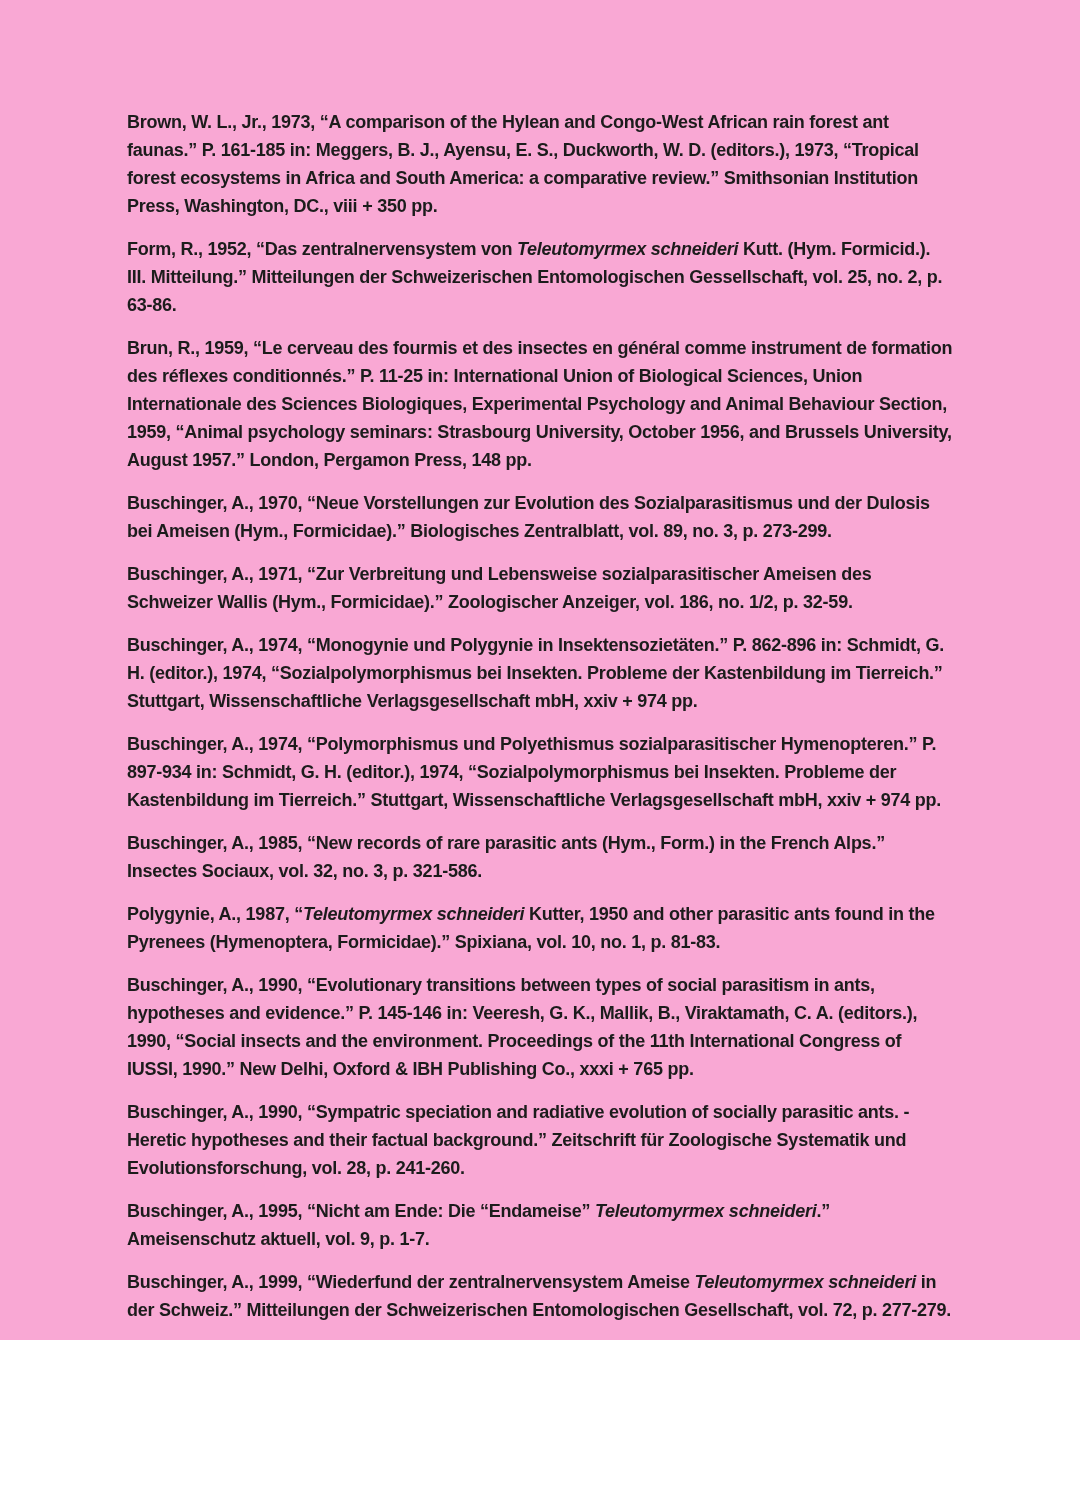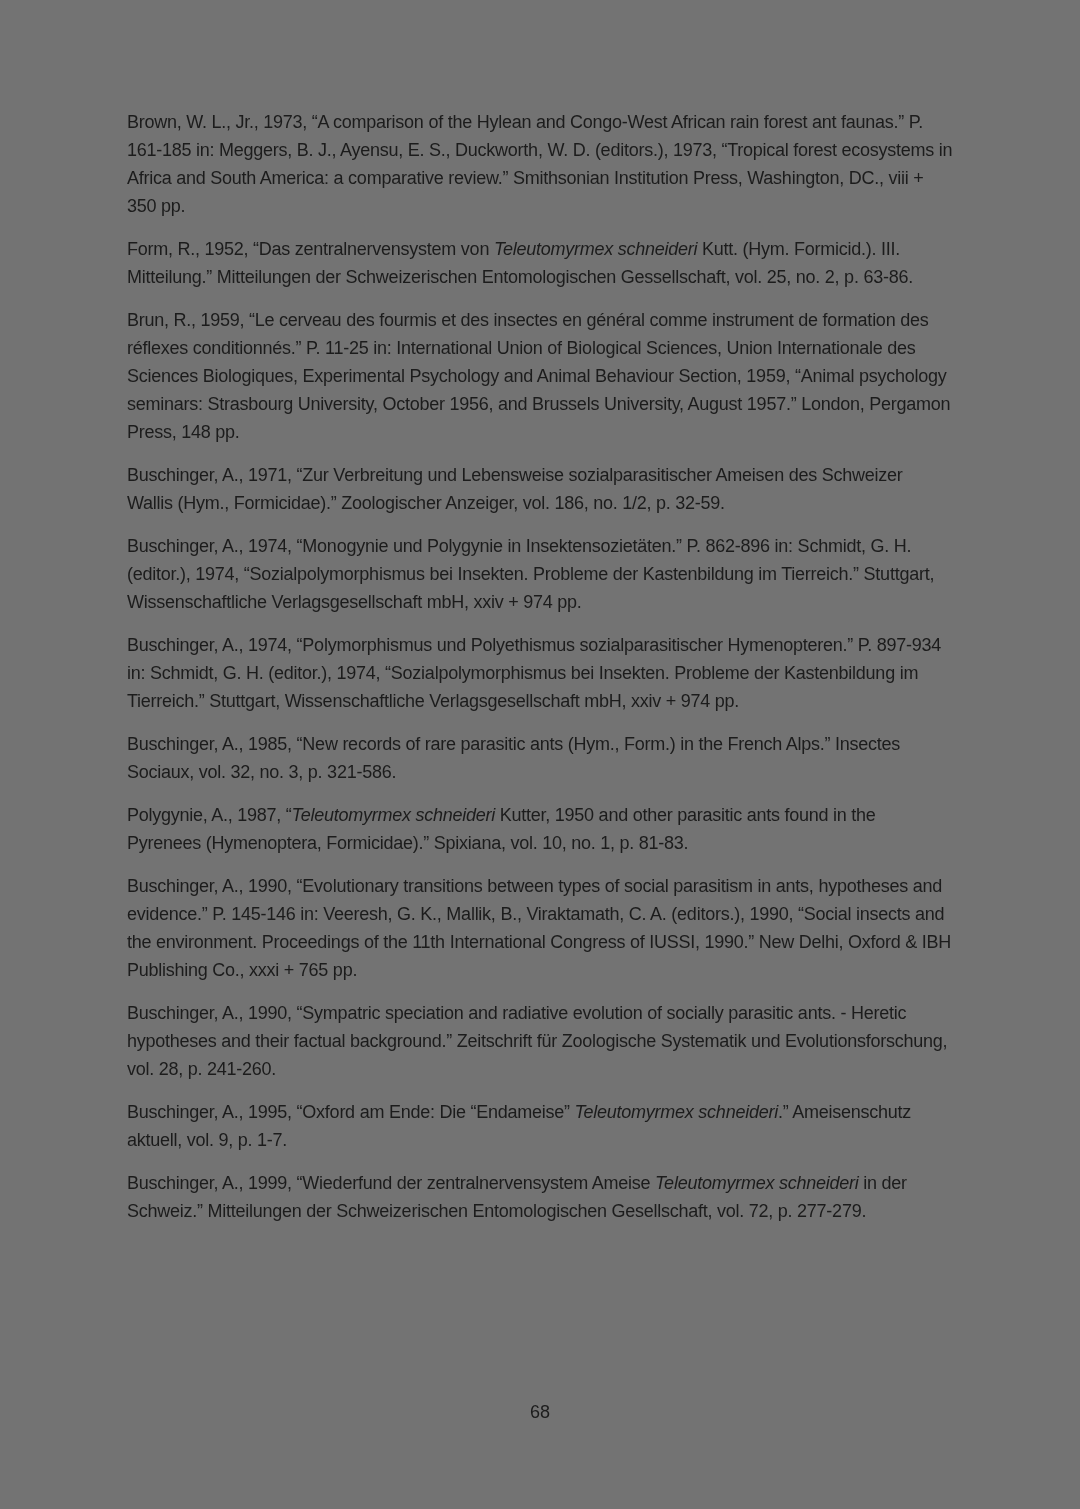--- a/index.html
+++ b/index.html
@@ -3,25 +3,26 @@
 <meta charset="utf-8">
 <style>
   html, body {
     margin: 0;
     padding: 0;
     background: #ffffff;
   }
   .page {
     position: relative;
     width: 1080px;
-    height: 1509px;
-    background: #737373;
+    height: 1340px;
+    background: #f9a8d4;
     overflow: hidden;
     font-family: "Liberation Sans", sans-serif;
     color: #1c1c1c;
+    font-weight: bold;
   }
   .refs {
     position: absolute;
     left: 127px;
     top: 108px;
     width: 826px;
   }
   .ref {
     margin: 0 0 15px 0;
     font-size: 18px;
@@ -45,24 +46,25 @@
   }
 </style>
 </head>
 <body>
 
 <div class="page">
   <main class="refs" id="refs-list">
       <p class="ref"><span>Brown, W. L., Jr., 1973, “A comparison of the Hylean and Congo-West African rain forest ant faunas.” P. 161-185 in: Meggers, B. J., Ayensu, E. S., Duckworth, W. D. (editors.), 1973, “Tropical forest ecosystems in Africa and South America: a comparative review.” Smithsonian Institution Press, Washington, DC., viii + 350 pp.</span></p>
       <p class="ref"><span>Form, R., 1952, “Das zentralnervensystem von </span><em>Teleutomyrmex schneideri</em><span> Kutt. (Hym. Formicid.). III. Mitteilung.” Mitteilungen der Schweizerischen Entomologischen Gessellschaft, vol. 25, no. 2, p. 63-86.</span></p>
       <p class="ref"><span>Brun, R., 1959, “Le cerveau des fourmis et des insectes en général comme instrument de formation des réflexes conditionnés.” P. 11-25 in: International Union of Biological Sciences, Union Internationale des Sciences Biologiques, Experimental Psychology and Animal Behaviour Section, 1959, “Animal psychology seminars: Strasbourg University, October 1956, and Brussels University, August 1957.” London, Pergamon Press, 148 pp.</span></p>
+      <p class="ref"><span>Buschinger, A., 1970, “Neue Vorstellungen zur Evolution des Sozialparasitismus und der Dulosis bei Ameisen (Hym., Formicidae).” Biologisches Zentralblatt, vol. 89, no. 3, p. 273-299.</span></p>
       <p class="ref"><span>Buschinger, A., 1971, “Zur Verbreitung und Lebensweise sozialparasitischer Ameisen des Schweizer Wallis (Hym., Formicidae).” Zoologischer Anzeiger, vol. 186, no. 1/2, p. 32-59.</span></p>
       <p class="ref"><span>Buschinger, A., 1974, “Monogynie und Polygynie in Insektensozietäten.” P. 862-896 in: Schmidt, G. H. (editor.), 1974, “Sozialpolymorphismus bei Insekten. Probleme der Kastenbildung im Tierreich.” Stuttgart, Wissenschaftliche Verlagsgesellschaft mbH, xxiv + 974 pp.</span></p>
       <p class="ref"><span>Buschinger, A., 1974, “Polymorphismus und Polyethismus sozialparasitischer Hymenopteren.” P. 897-934 in: Schmidt, G. H. (editor.), 1974, “Sozialpolymorphismus bei Insekten. Probleme der Kastenbildung im Tierreich.” Stuttgart, Wissenschaftliche Verlagsgesellschaft mbH, xxiv + 974 pp.</span></p>
       <p class="ref"><span>Buschinger, A., 1985, “New records of rare parasitic ants (Hym., Form.) in the French Alps.” Insectes Sociaux, vol. 32, no. 3, p. 321-586.</span></p>
       <p class="ref"><span>Polygynie, A., 1987, “</span><em>Teleutomyrmex schneideri</em><span> Kutter, 1950 and other parasitic ants found in the Pyrenees (Hymenoptera, Formicidae).” Spixiana, vol. 10, no. 1, p. 81-83.</span></p>
       <p class="ref"><span>Buschinger, A., 1990, “Evolutionary transitions between types of social parasitism in ants, hypotheses and evidence.” P. 145-146 in: Veeresh, G. K., Mallik, B., Viraktamath, C. A. (editors.), 1990, “Social insects and the environment. Proceedings of the 11th International Congress of IUSSI, 1990.” New Delhi, Oxford &amp; IBH Publishing Co., xxxi + 765 pp.</span></p>
       <p class="ref"><span>Buschinger, A., 1990, “Sympatric speciation and radiative evolution of socially parasitic ants. - Heretic hypotheses and their factual background.” Zeitschrift für Zoologische Systematik und Evolutionsforschung, vol. 28, p. 241-260.</span></p>
-      <p class="ref"><span>Buschinger, A., 1995, “Oxford am Ende: Die “Endameise” </span><em>Teleutomyrmex schneideri</em><span>.” Ameisenschutz aktuell, vol. 9, p. 1-7.</span></p>
+      <p class="ref"><span>Buschinger, A., 1995, “Nicht am Ende: Die “Endameise” </span><em>Teleutomyrmex schneideri</em><span>.” Ameisenschutz aktuell, vol. 9, p. 1-7.</span></p>
       <p class="ref"><span>Buschinger, A., 1999, “Wiederfund der zentralnervensystem Ameise </span><em>Teleutomyrmex schneideri</em><span> in der Schweiz.” Mitteilungen der Schweizerischen Entomologischen Gesellschaft, vol. 72, p. 277-279.</span></p>
     </main>
   <footer class="pagenum">68</footer>
 </div>
 
 </body></html>

